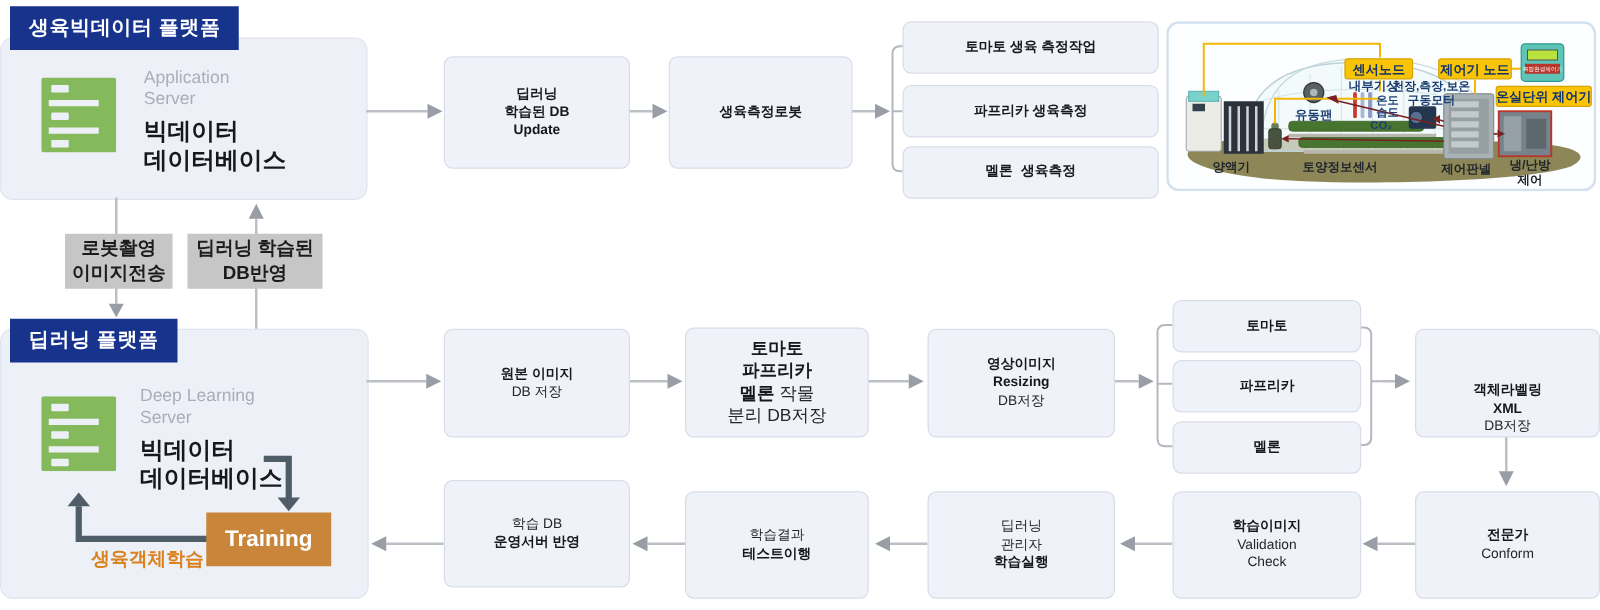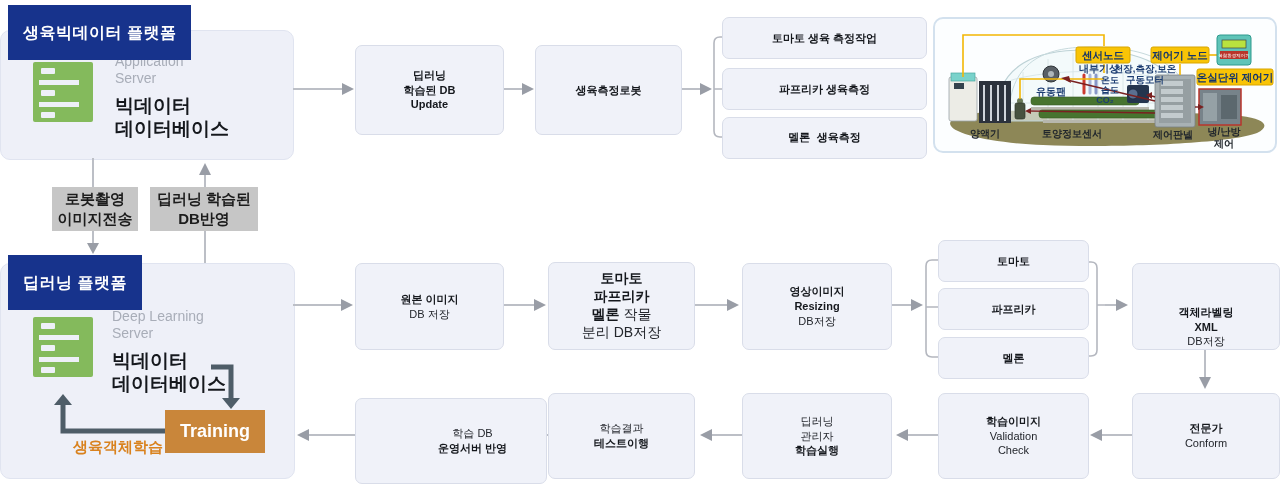--- a/index.html
+++ b/index.html
@@ -2,21 +2,21 @@
 <html><head>
 <meta charset="utf-8">
 <style>
   html,body{margin:0;padding:0;background:#fff;}
   #canvas{position:relative;width:1280px;height:488px;background:#fff;overflow:hidden;
           font-family:"Liberation Sans","DejaVu Sans",sans-serif;}
   .abs{position:absolute;}
   
   .platform{position:absolute;background:#eef0f8;border:1px solid #e0e4f0;border-radius:10px;z-index:1;}
   .tab{position:absolute;background:#17338c;color:#fff;font-weight:700;font-size:16px;
-       padding:14px 15px;height:27px;line-height:27px;z-index:4;letter-spacing:.5px;white-space:nowrap;}
+       padding:4px 15px;height:27px;line-height:27px;z-index:4;letter-spacing:.5px;white-space:nowrap;}
   .srv-text{position:absolute;z-index:3;}
   .srv-type{font-size:14px;line-height:1.22;color:#a8adb8;}
   .srv-name{font-size:19px;line-height:1.22;color:#15181d;font-weight:700;margin-top:7px;}
   
   .nd{position:absolute;background:#f0f2f9;border:1px solid #d9dde9;border-radius:7px;z-index:3;
       display:flex;flex-direction:column;align-items:center;justify-content:center;
       font-size:11px;line-height:1.34;color:#23262c;text-align:center;}
   .nd .b{font-weight:700;color:#15181d;}
   
   .glabel{position:absolute;background:#c6c6c6;z-index:3;display:flex;flex-direction:column;
@@ -200,21 +200,21 @@
   </div>
   <div class="nd" style="left:742px;top:393px;width:148px;height:84px;">
     <div>딥러닝</div>
     <div>관리자</div>
     <div class="b">학습실행</div>
   </div>
   <div class="nd" style="left:548px;top:393px;width:145px;height:84px;">
     <div>학습결과</div>
     <div class="b">테스트이행</div>
   </div>
-  <div class="nd" style="left:355px;top:398px;width:147px;height:84px;padding-left:43px;">
+  <div class="nd" style="left:355px;top:384px;width:147px;height:84px;">
     <div>학습 DB</div>
     <div class="b">운영서버 반영</div>
   </div>
 
   <svg id="ghpanel" width="344" height="136" viewBox="0 0 344 136">
     <rect x="1" y="1" width="342" height="134" rx="9" fill="#fcfeff" stroke="#d3e1ee" stroke-width="2"></rect>
     <path d="M18,104 C50,88 95,95 150,97 C215,99 260,93 308,99 C332,102 338,109 324,116 C295,127 180,131 110,128 C55,126 10,115 18,104 Z" fill="#8d8757"></path>
     <g>
       <path d="M62,104 C62,44 108,33 152,33 C200,33 252,44 252,104 Z" fill="rgba(236,246,248,0.6)" stroke="#bdd2d6" stroke-width="1.2"></path>
       <path d="M76,100 C76,40 118,30 158,30 C202,30 258,40 258,96" fill="none" stroke="#c7dadd" stroke-width="1"></path>

